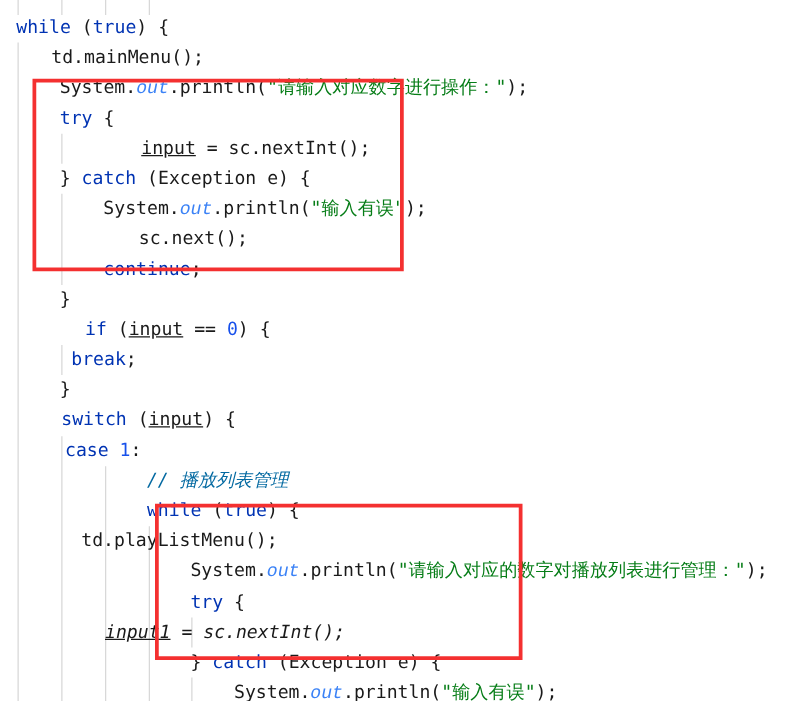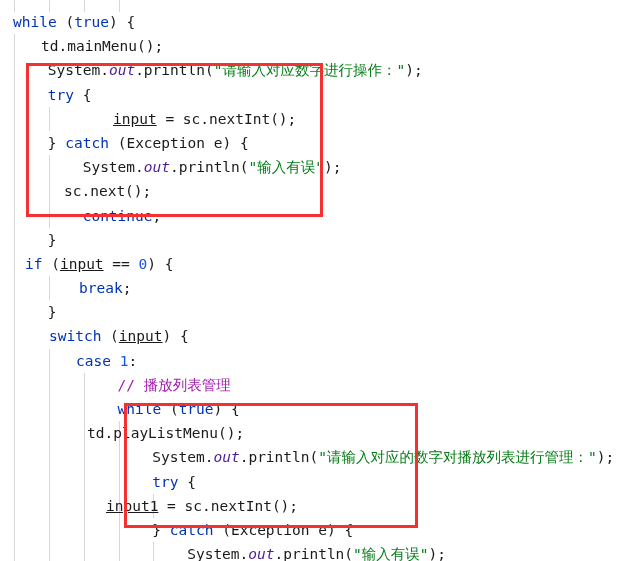--- a/index.html
+++ b/index.html
@@ -28,22 +28,22 @@
     position:relative;
     z-index:2;
     padding-left:0px;
     margin-top:36px;
   }
   
   .kw{ color:#0033b3; }
   .plain{ color:#1a1a1a; }
   .str{ color:#067d17; }
   .num{ color:#1750eb; }
-  .fld{ color:#4c1d95; font-style:italic; }
-  .cmt{ color:#a21caf; }
+  .fld{ color:#3b82f6; font-style:italic;font-family:Liberation Mono, monospace; }
+  .cmt{ color:#0369a1; font-style:italic; }
   .und{ text-decoration:underline; color:#1a1a1a; }
 
   
   .guide{
     position:absolute;
     top:0;bottom:0;
     width:1px;
     background:#d8d8d8;
     z-index:1;
   }
@@ -93,34 +93,34 @@
       <div class="guide" style="left: 118.52px; top: -10px; height: 12px; bottom: auto;"></div>
     </div>
   <div id="lines-container" style="position: absolute; left: 0px; top: 10px; width: 635px;">
       <div class="line"><span class="code" style="padding-left: 13px;"><span class="kw">while</span><span class="plain"> (</span><span class="kw">true</span><span class="plain">) {</span></span></div>
       <div class="line"><span class="code" style="padding-left: 41px;"><span class="plain">td.mainMenu();</span></span></div>
       <div class="line"><span class="code" style="padding-left: 47.84px;"><span class="plain">System.</span><span class="fld">out</span><span class="plain">.println(</span><span class="str">"请输入对应数字进行操作："</span><span class="plain">);</span></span></div>
       <div class="line"><span class="code" style="padding-left: 47.84px;"><span class="kw">try</span><span class="plain"> {</span></span></div>
       <div class="line"><span class="code" style="padding-left: 113px;"><span class="und">input</span><span class="plain"> = sc.nextInt();</span></span></div>
       <div class="line"><span class="code" style="padding-left: 47.84px;"><span class="plain">} </span><span class="kw">catch</span><span class="plain"> (Exception e) {</span></span></div>
       <div class="line"><span class="code" style="padding-left: 82.68px;"><span class="plain">System.</span><span class="fld">out</span><span class="plain">.println(</span><span class="str">"输入有误"</span><span class="plain">);</span></span></div>
-      <div class="line"><span class="code" style="padding-left: 64px;"><span class="plain">sc.next();</span></span></div>
+      <div class="line"><span class="code" style="padding-left: 111px;"><span class="plain">sc.next();</span></span></div>
       <div class="line"><span class="code" style="padding-left: 82.68px;"><span class="kw">continue</span><span class="plain">;</span></span></div>
       <div class="line"><span class="code" style="padding-left: 47.84px;"><span class="plain">}</span></span></div>
-      <div class="line"><span class="code" style="padding-left: 25px;"><span class="kw">if</span><span class="plain"> (</span><span class="und">input</span><span class="plain"> == </span><span class="num">0</span><span class="plain">) {</span></span></div>
-      <div class="line"><span class="code" style="padding-left: 79px;"><span class="kw">break</span><span class="plain">;</span></span></div>
+      <div class="line"><span class="code" style="padding-left: 68px;"><span class="kw">if</span><span class="plain"> (</span><span class="und">input</span><span class="plain"> == </span><span class="num">0</span><span class="plain">) {</span></span></div>
+      <div class="line"><span class="code" style="padding-left: 57px;"><span class="kw">break</span><span class="plain">;</span></span></div>
       <div class="line"><span class="code" style="padding-left: 47.84px;"><span class="plain">}</span></span></div>
       <div class="line"><span class="code" style="padding-left: 49px;"><span class="kw">switch</span><span class="plain"> (</span><span class="und">input</span><span class="plain">) {</span></span></div>
-      <div class="line"><span class="code" style="padding-left: 76px;"><span class="kw">case</span><span class="plain"> </span><span class="num">1</span><span class="plain">:</span></span></div>
+      <div class="line"><span class="code" style="padding-left: 52px;"><span class="kw">case</span><span class="plain"> </span><span class="num">1</span><span class="plain">:</span></span></div>
       <div class="line"><span class="code" style="padding-left: 117.52px;"><span class="cmt">// 播放列表管理</span></span></div>
       <div class="line"><span class="code" style="padding-left: 117.52px;"><span class="kw">while</span><span class="plain"> (</span><span class="kw">true</span><span class="plain">) {</span></span></div>
-      <div class="line"><span class="code" style="padding-left: 87px;"><span class="plain">td.playListMenu();</span></span></div>
+      <div class="line"><span class="code" style="padding-left: 65px;"><span class="plain">td.playListMenu();</span></span></div>
       <div class="line"><span class="code" style="padding-left: 152.36px;"><span class="plain">System.</span><span class="fld">out</span><span class="plain">.println(</span><span class="str">"请输入对应的数字对播放列表进行管理："</span><span class="plain">);</span></span></div>
       <div class="line"><span class="code" style="padding-left: 152.36px;"><span class="kw">try</span><span class="plain"> {</span></span></div>
-      <div class="line"><span class="code" style="padding-left: 106px;"><span class="und">input1</span><span class="plain"> = sc.nextInt();</span></span></div>
+      <div class="line"><span class="code" style="padding-left: 84px; font-style: italic;"><span class="und">input1</span><span class="plain"> = sc.nextInt();</span></span></div>
       <div class="line"><span class="code" style="padding-left: 152.36px;"><span class="plain">} </span><span class="kw">catch</span><span class="plain"> (Exception e) {</span></span></div>
       <div class="line"><span class="code" style="padding-left: 187.2px;"><span class="plain">System.</span><span class="fld">out</span><span class="plain">.println(</span><span class="str">"输入有误"</span><span class="plain">);</span></span></div>
     </div>
   <div id="annots">
       <div class="redbox" style="left: 26px; top: 63px; width: 297px; height: 154px; border-color: rgb(244, 48, 48);"></div>
       <div class="redbox" style="left: 124px; top: 403px; width: 294px; height: 125px; border-color: rgb(244, 48, 48);"></div>
     </div>
 
 </div>
 

